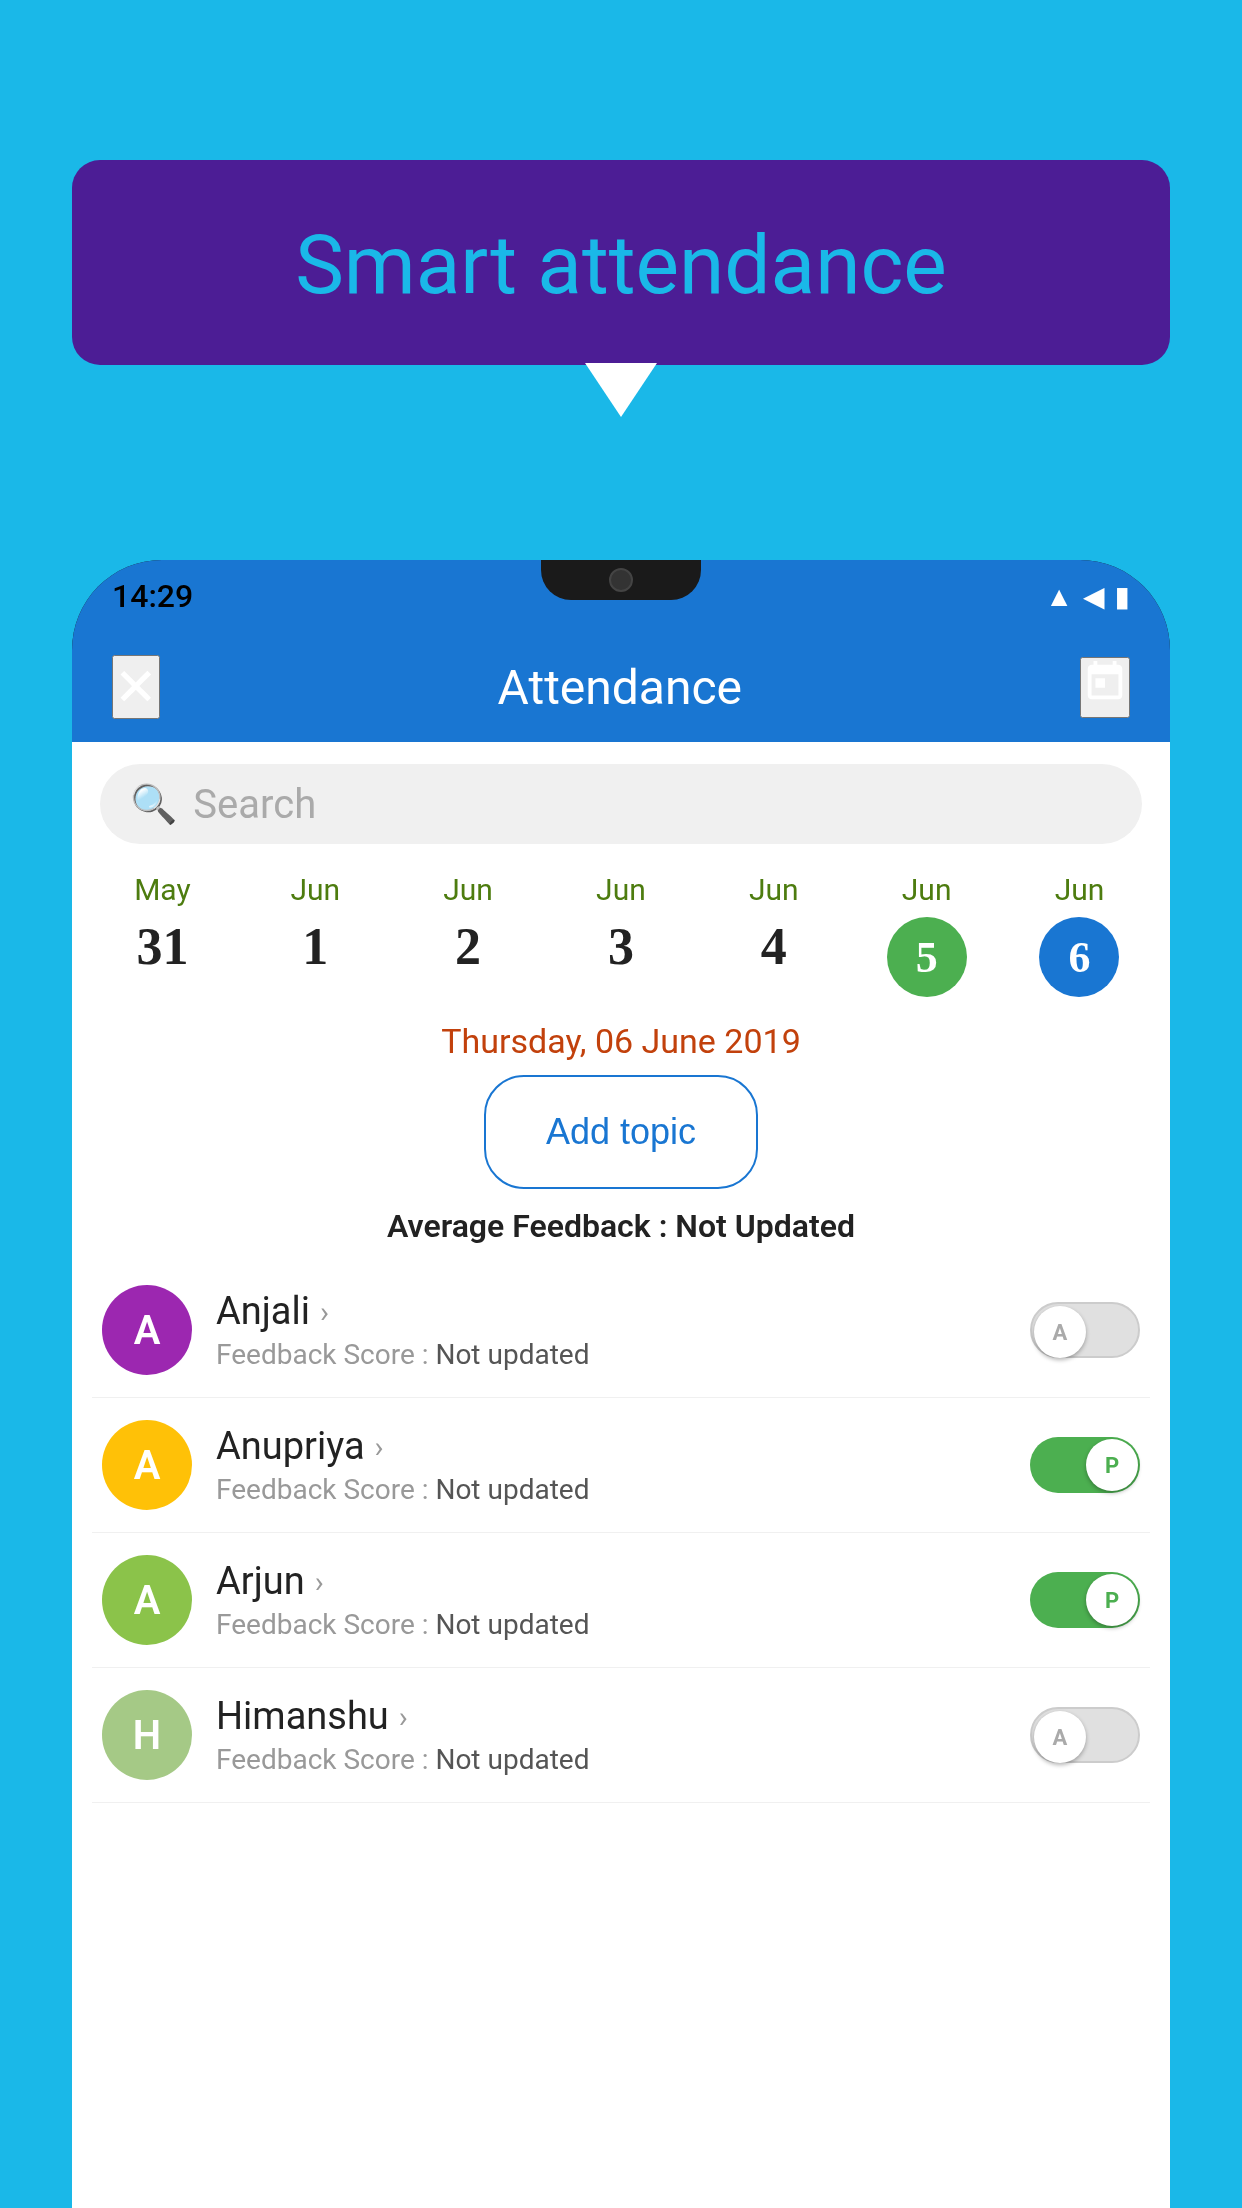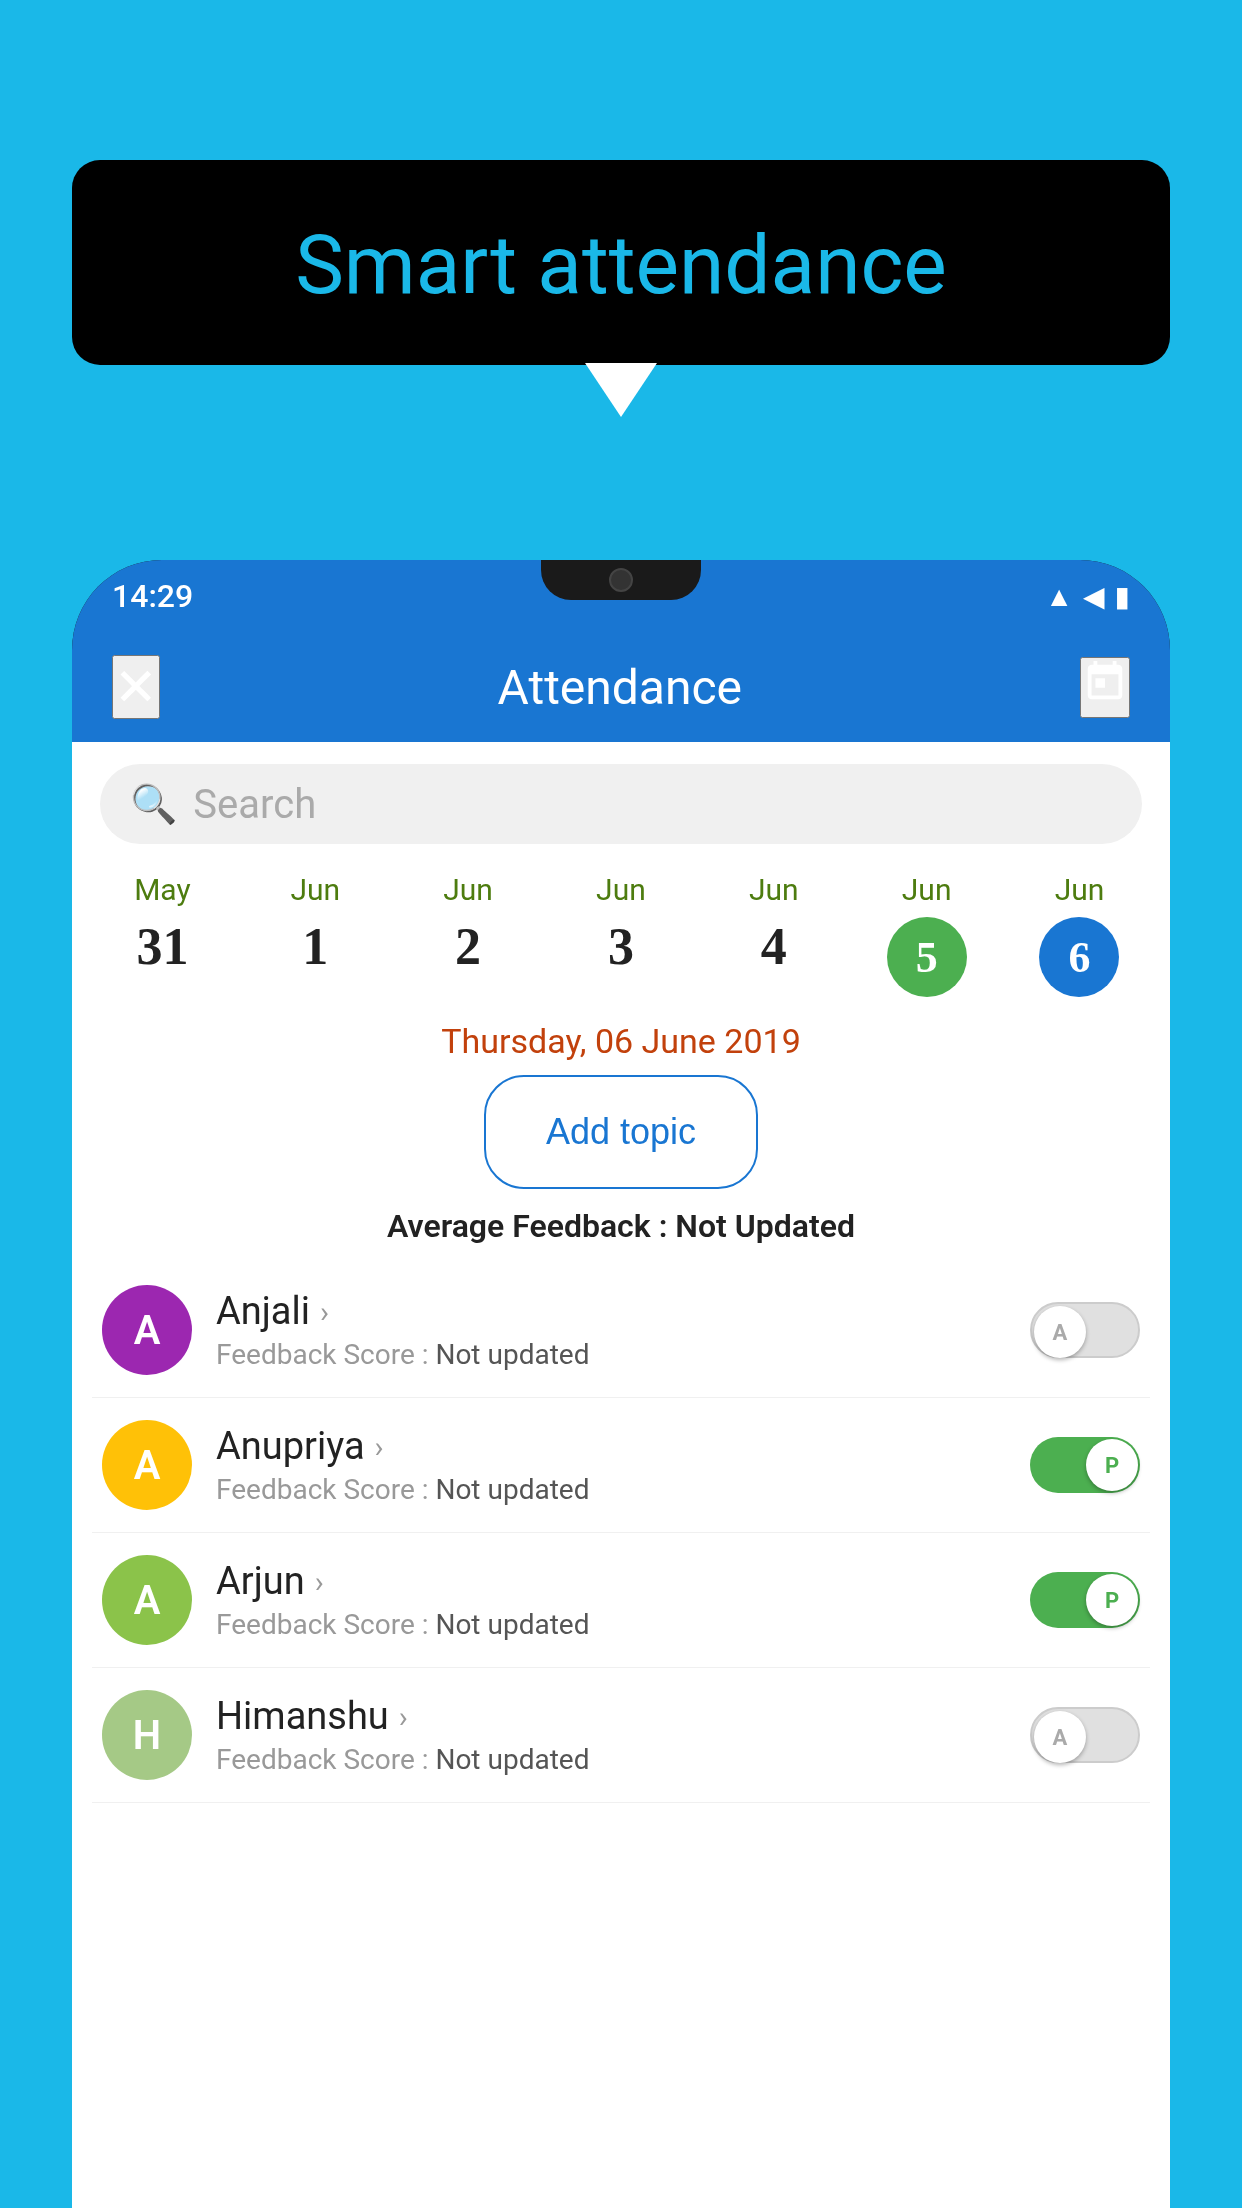--- a/index.html
+++ b/index.html
@@ -12,21 +12,21 @@
       overflow: hidden;
       position: relative;
     }
 
     
     .speech-bubble {
       position: absolute;
       top: 160px;
       left: 72px;
       right: 72px;
-      background: #000000;
+      background: #4c1d95;
       border-radius: 28px;
       padding: 60px 50px 55px;
       text-align: center;
     }
     .speech-bubble::after {
       content: '';
       position: absolute;
       bottom: -52px;
       left: 50%;
       transform: translateX(-50%);
@@ -92,21 +92,21 @@
       right: 0;
       height: 72px;
       background: #1976d2;
       display: flex;
       align-items: center;
       justify-content: space-between;
       padding: 0 40px;
       z-index: 10;
     }
     .status-time {
-      color: #ffffff;
+      color: #000000;
       font-size: 32px;
       font-weight: 500;
     }
     .status-icons {
       display: flex;
       align-items: center;
       gap: 10px;
     }
     .wifi-icon, .signal-icon, .battery-icon {
       color: white;

